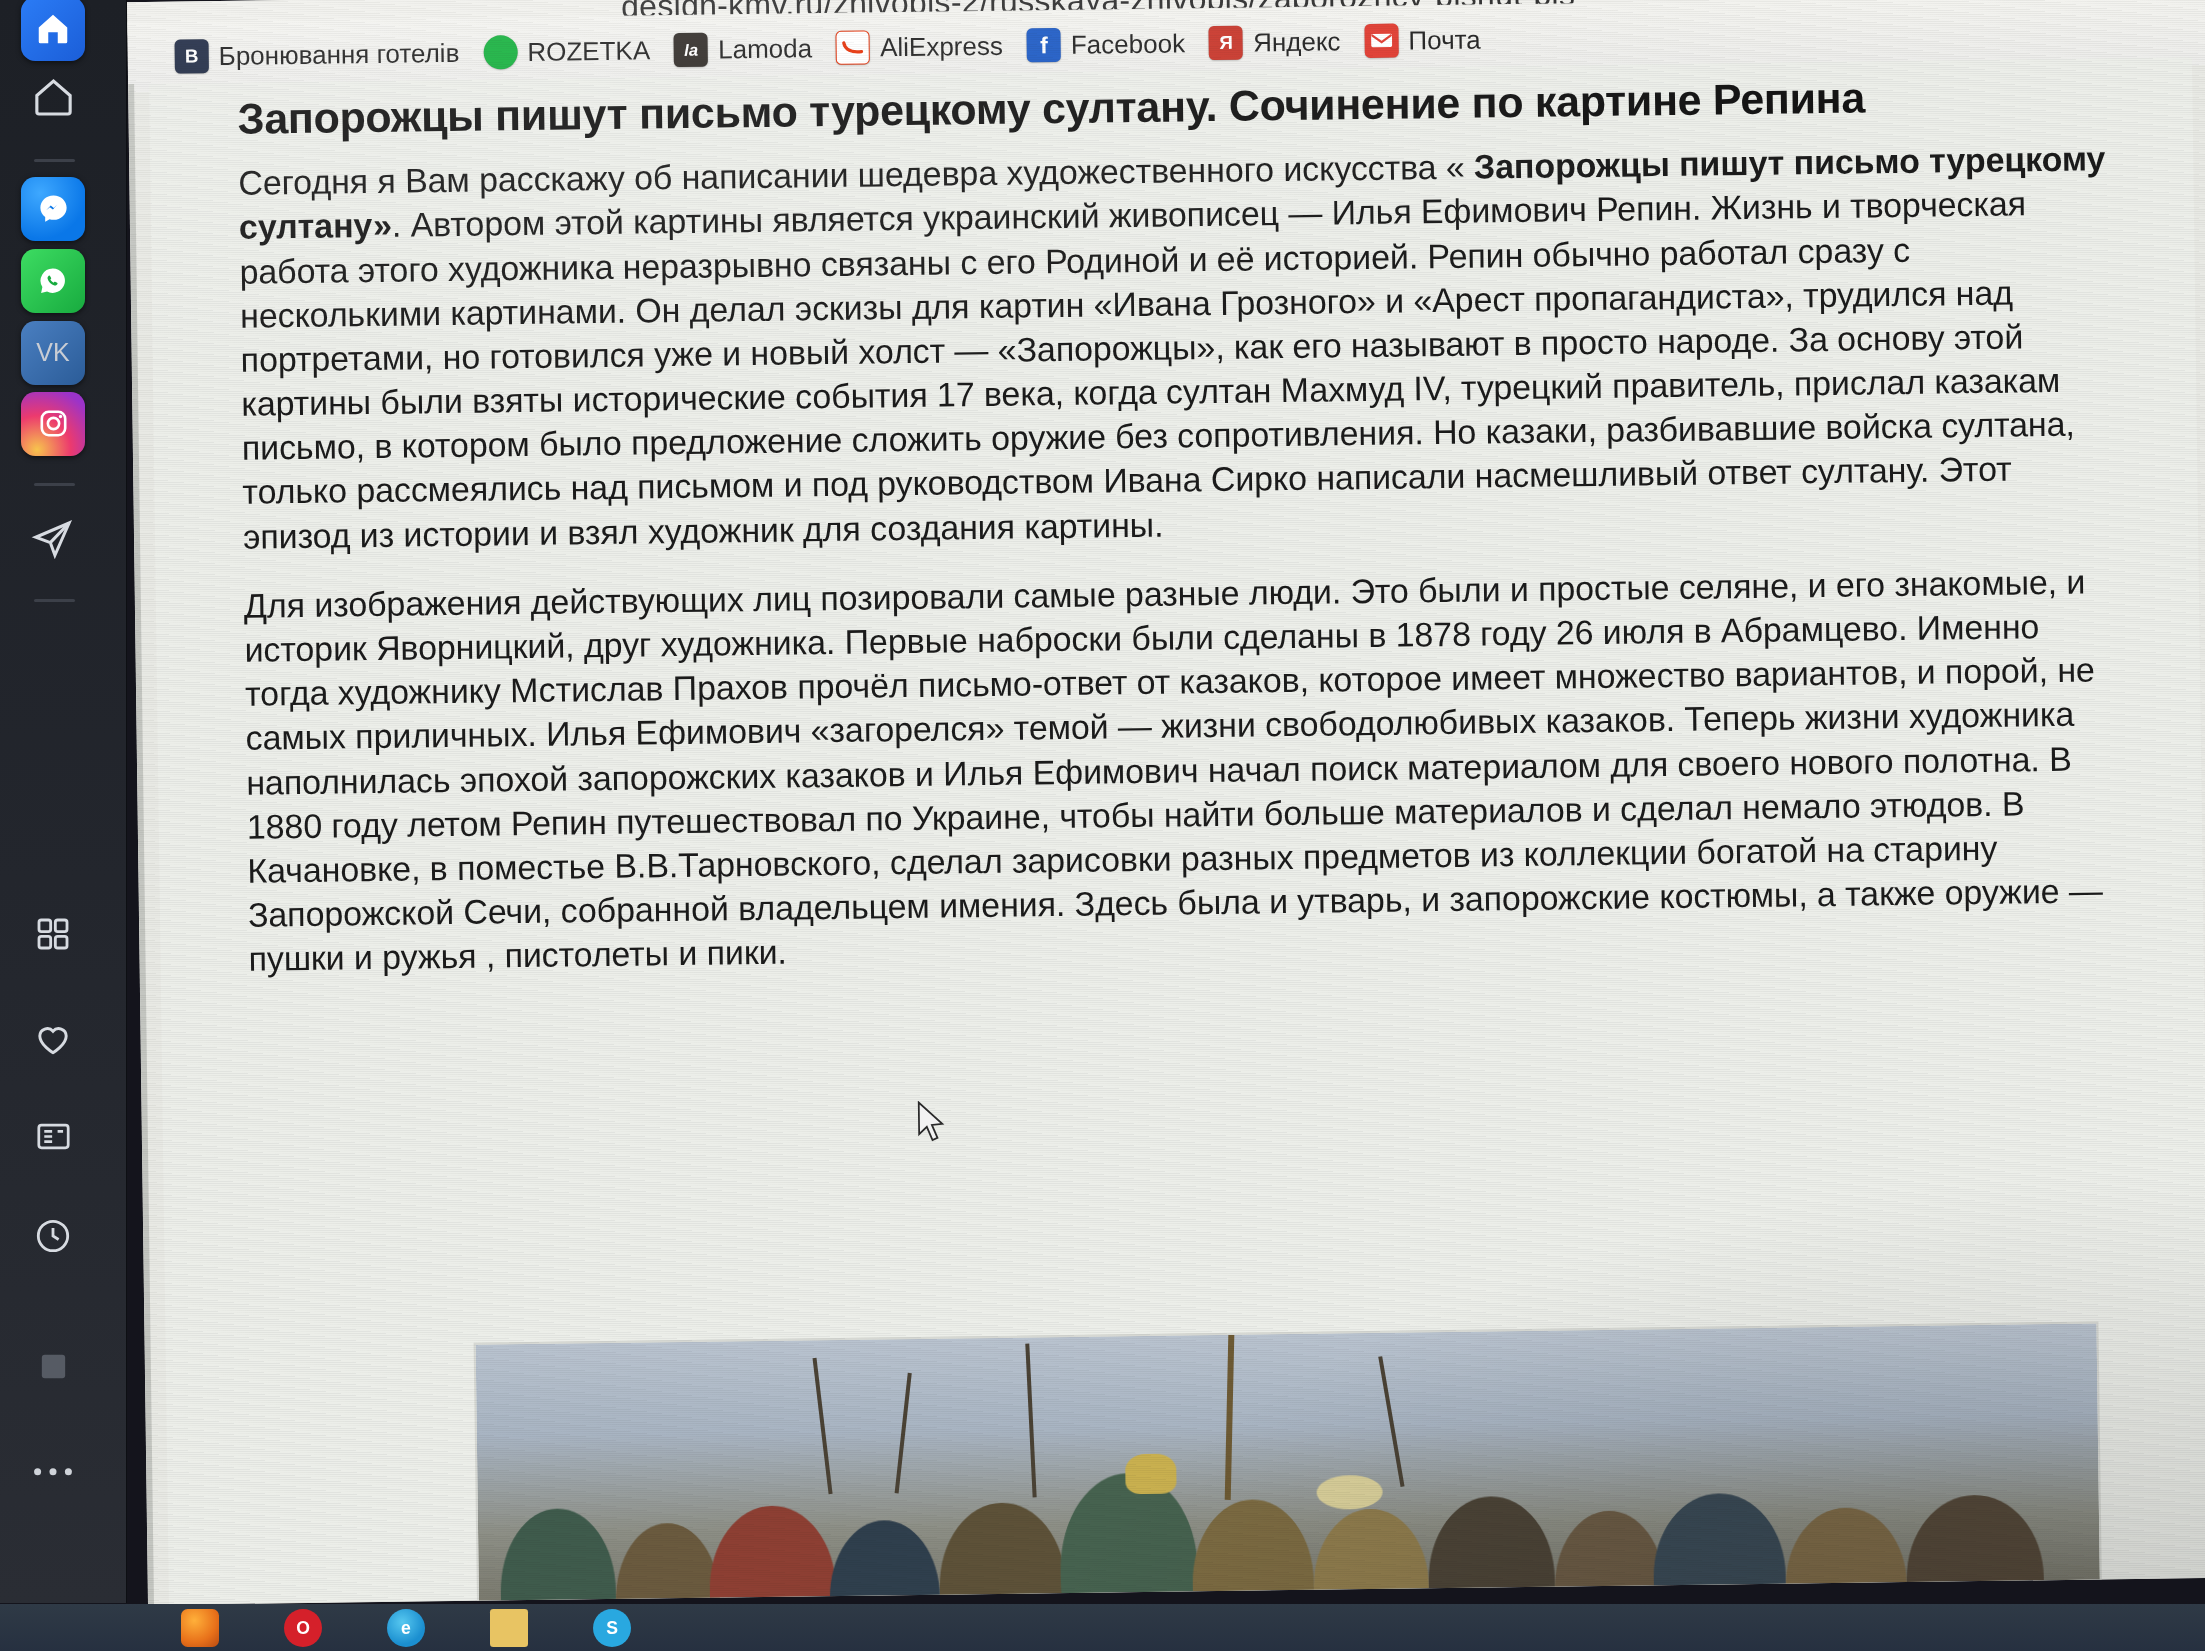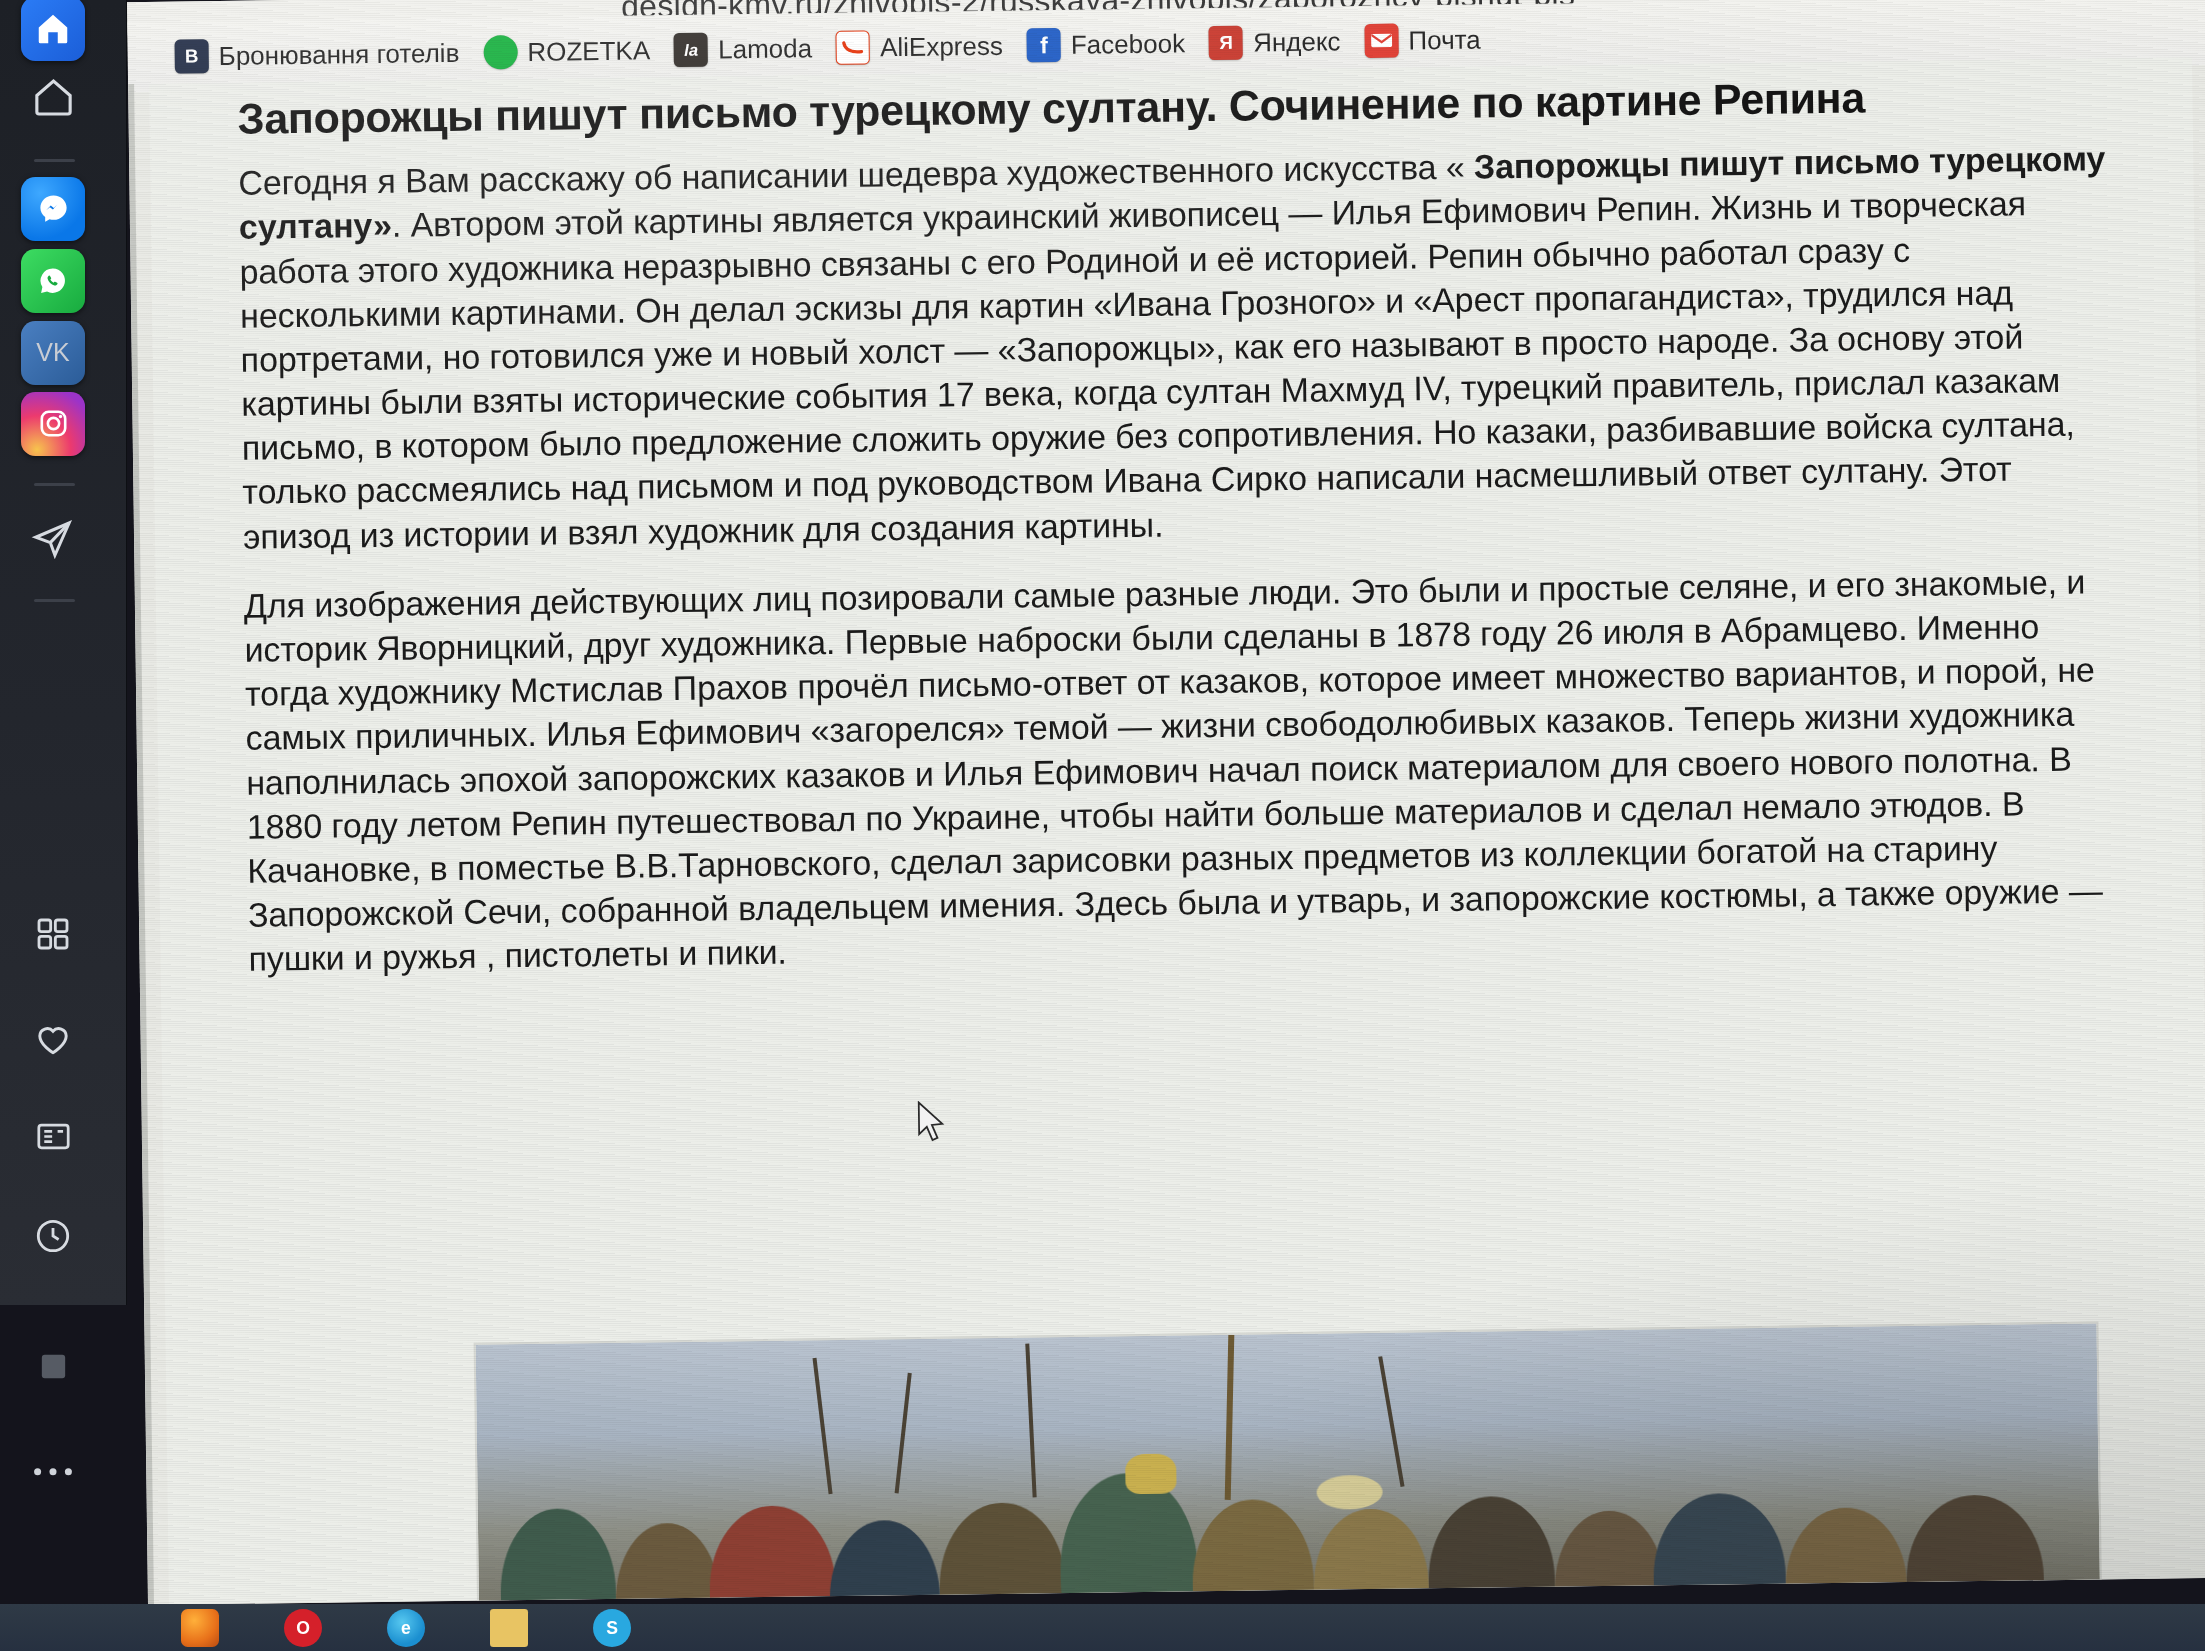--- a/index.html
+++ b/index.html
@@ -16,21 +16,21 @@
     position: relative;
     width: 2205px; height: 1652px;
     background: #14141c;
     overflow: hidden;
   }
 
   
   #left-rail {
     position: absolute;
     left: 0; top: 0;
-    width: 127px; height: 1305px;
+    width: 127px; height: 1603px;
     background: linear-gradient(180deg, #1d2026 0%, #23262d 55%, #2a2d34 100%);
     border-right: 1.6px solid #0d0f13;
   }
   .rail-icon {
     position: absolute;
     left: 20px;
     width: 66px; height: 65px;
     display: flex; align-items: center; justify-content: center;
     color: #c9cdd4;
   }

